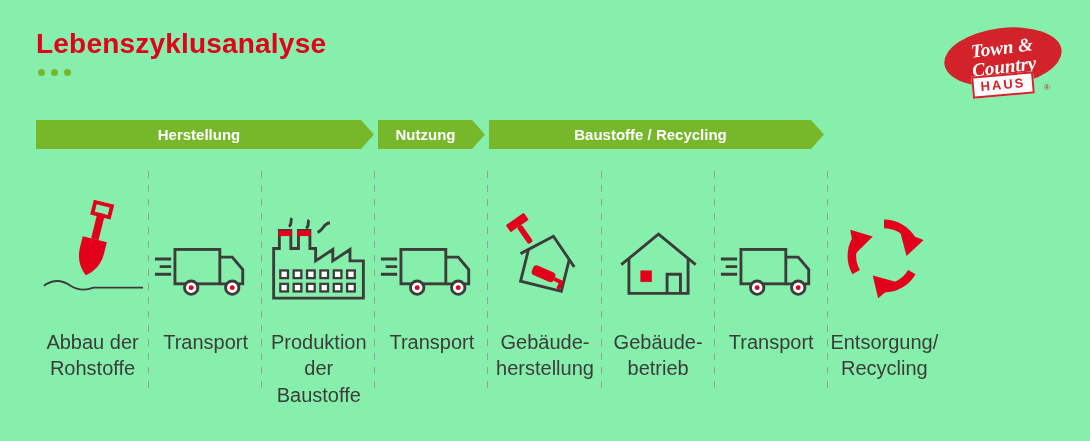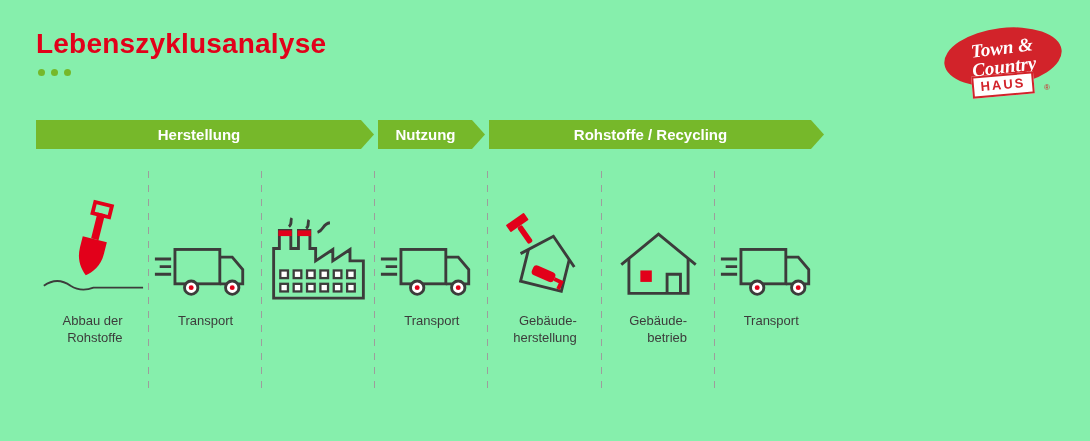--- a/index.html
+++ b/index.html
@@ -44,21 +44,21 @@
   
   .stages { display: grid; grid-template-columns: repeat(9, 1fr); margin: 24px 36px 0; }
   .stage { position: relative; display: flex; flex-direction: column; align-items: center; }
   .stage:not(:last-child)::after {
     content: ""; position: absolute; right: 0; top: -2px; height: 220px; width: 1px;
     background: repeating-linear-gradient(to bottom, #9d9d9c 0 7px, transparent 7px 14px);
   }
   .icon-box { height: 128px; width: 105px; display: flex; align-items: flex-end; justify-content: center; }
   .icon-box svg { display: block; }
   .stage-label {
-    margin-top: 11px; font-size: 13px; color: #3c3c3b; text-align: right;
+    margin-top: 28px; font-size: 20px; color: #3c3c3b; text-align: center;
     white-space: pre-line; line-height: 1.32;
   }
 </style>
 </head>
 <body>
 
 <svg width="0" height="0" style="position:absolute" aria-hidden="true">
   <defs>
     <g id="rc-arm">
       <path d="M42,12 a30,30 0 0 1 26,15" fill="none" stroke="#e2001a" stroke-width="8"></path>
@@ -170,21 +170,21 @@
   </div>
 
   <div class="phases">
     <div class="phase phase-0">
       <span>Herstellung</span>
     </div>
     <div class="phase phase-2">
       <span>Nutzung</span>
     </div>
     <div class="phase phase-3">
-      <span>Rohstoffe / Recycling</span>
+      <span>Baustoffe / Recycling</span>
     </div>
   </div>
 
   <div class="stages">
 
     <div class="stage">
       <div class="icon-box">
         <svg width="105" height="118">
             <use href="#sym-shovel"></use>
           </svg>
@@ -201,20 +201,22 @@
       </div>
       <div class="stage-label">Transport</div>
     </div>
 
     <div class="stage">
       <div class="icon-box">
         <svg width="105" height="86">
             <use href="#sym-factory"></use>
           </svg>
       </div>
+      <div class="stage-label">Produktion
+der Baustoffe</div>
     </div>
 
     <div class="stage">
       <div class="icon-box">
         <svg width="105" height="64">
             <use href="#sym-truck"></use>
           </svg>
       </div>
       <div class="stage-label">Transport</div>
     </div>
@@ -242,15 +244,24 @@
 
     <div class="stage">
       <div class="icon-box">
         <svg width="105" height="64">
             <use href="#sym-truck"></use>
           </svg>
       </div>
       <div class="stage-label">Transport</div>
     </div>
 
+    <div class="stage">
+      <div class="icon-box">
+        <svg width="92" height="90">
+            <use href="#sym-recycle"></use>
+          </svg>
+      </div>
+      <div class="stage-label">Entsorgung/
+Recycling</div>
+    </div>
 
   </div>
 </div>
 
 </body></html>

